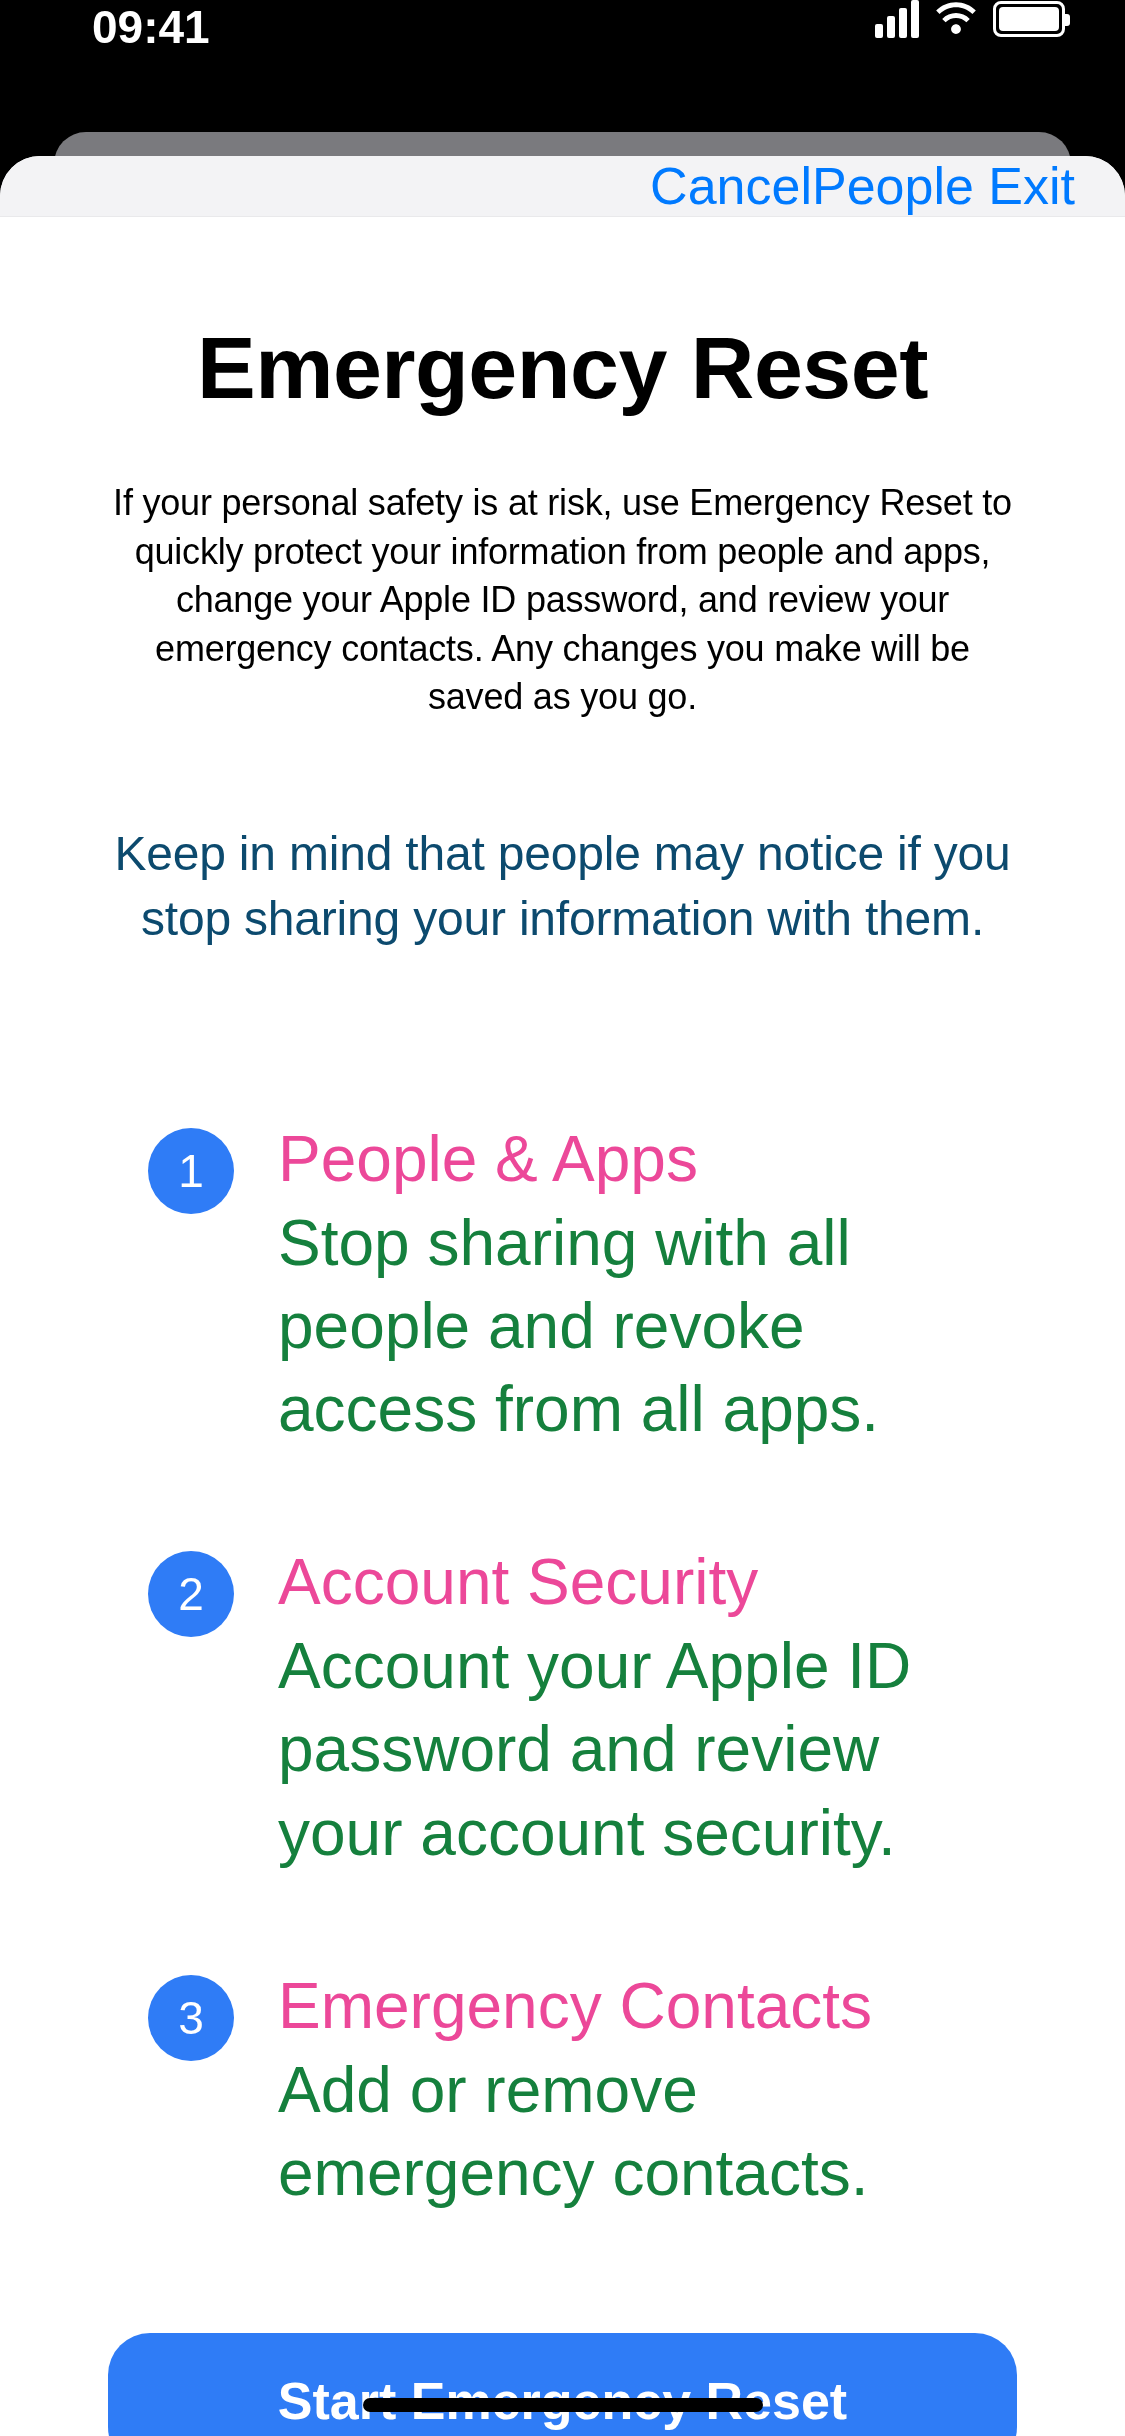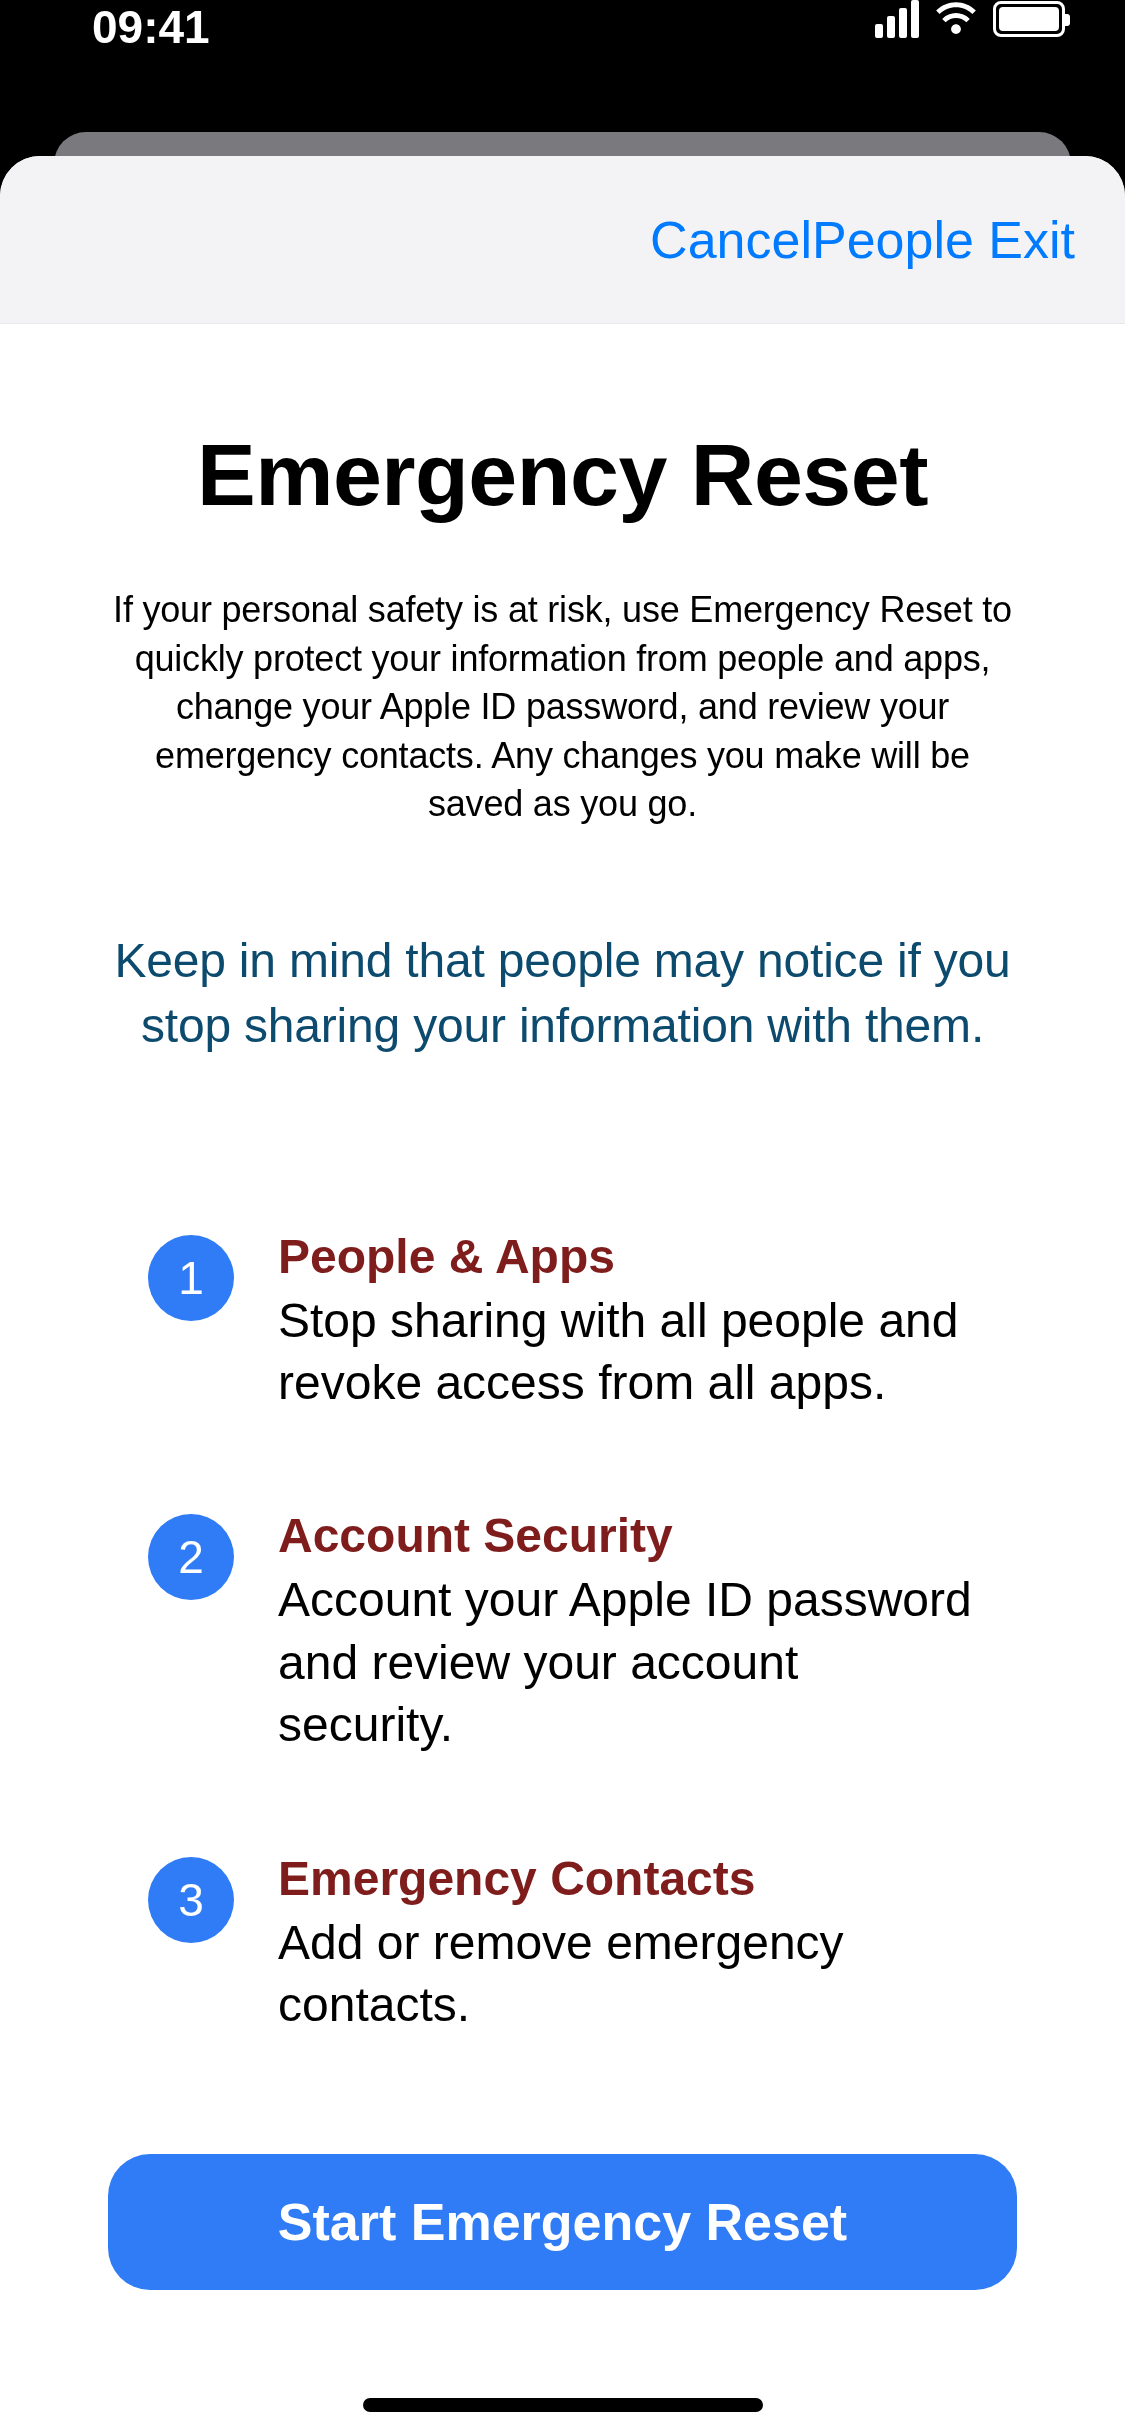--- a/index.html
+++ b/index.html
@@ -164,28 +164,28 @@
       justify-content: center;
       font-size: 46px;
       font-weight: 500;
       flex-shrink: 0;
       margin-top: 6px;
     }
     .step-text {
       flex: 1;
     }
     .step-title {
-      font-size: 48px;
-      font-weight: 700;
-      color: #7f1d1d;
+      font-size: 64px;
+      font-weight: 400;
+      color: #ec4899;
       margin-bottom: 6px;
     }
     .step-desc {
-      font-size: 48px;
-      color: #000000;
+      font-size: 64px;
+      color: #15803d;
       line-height: 1.3;
     }
     .primary-button {
       margin: 0 0 0 0;
       width: 100%;
       height: 136px;
       background: #2f7cf6;
       color: #fff;
       border: none;
       border-radius: 42px;

